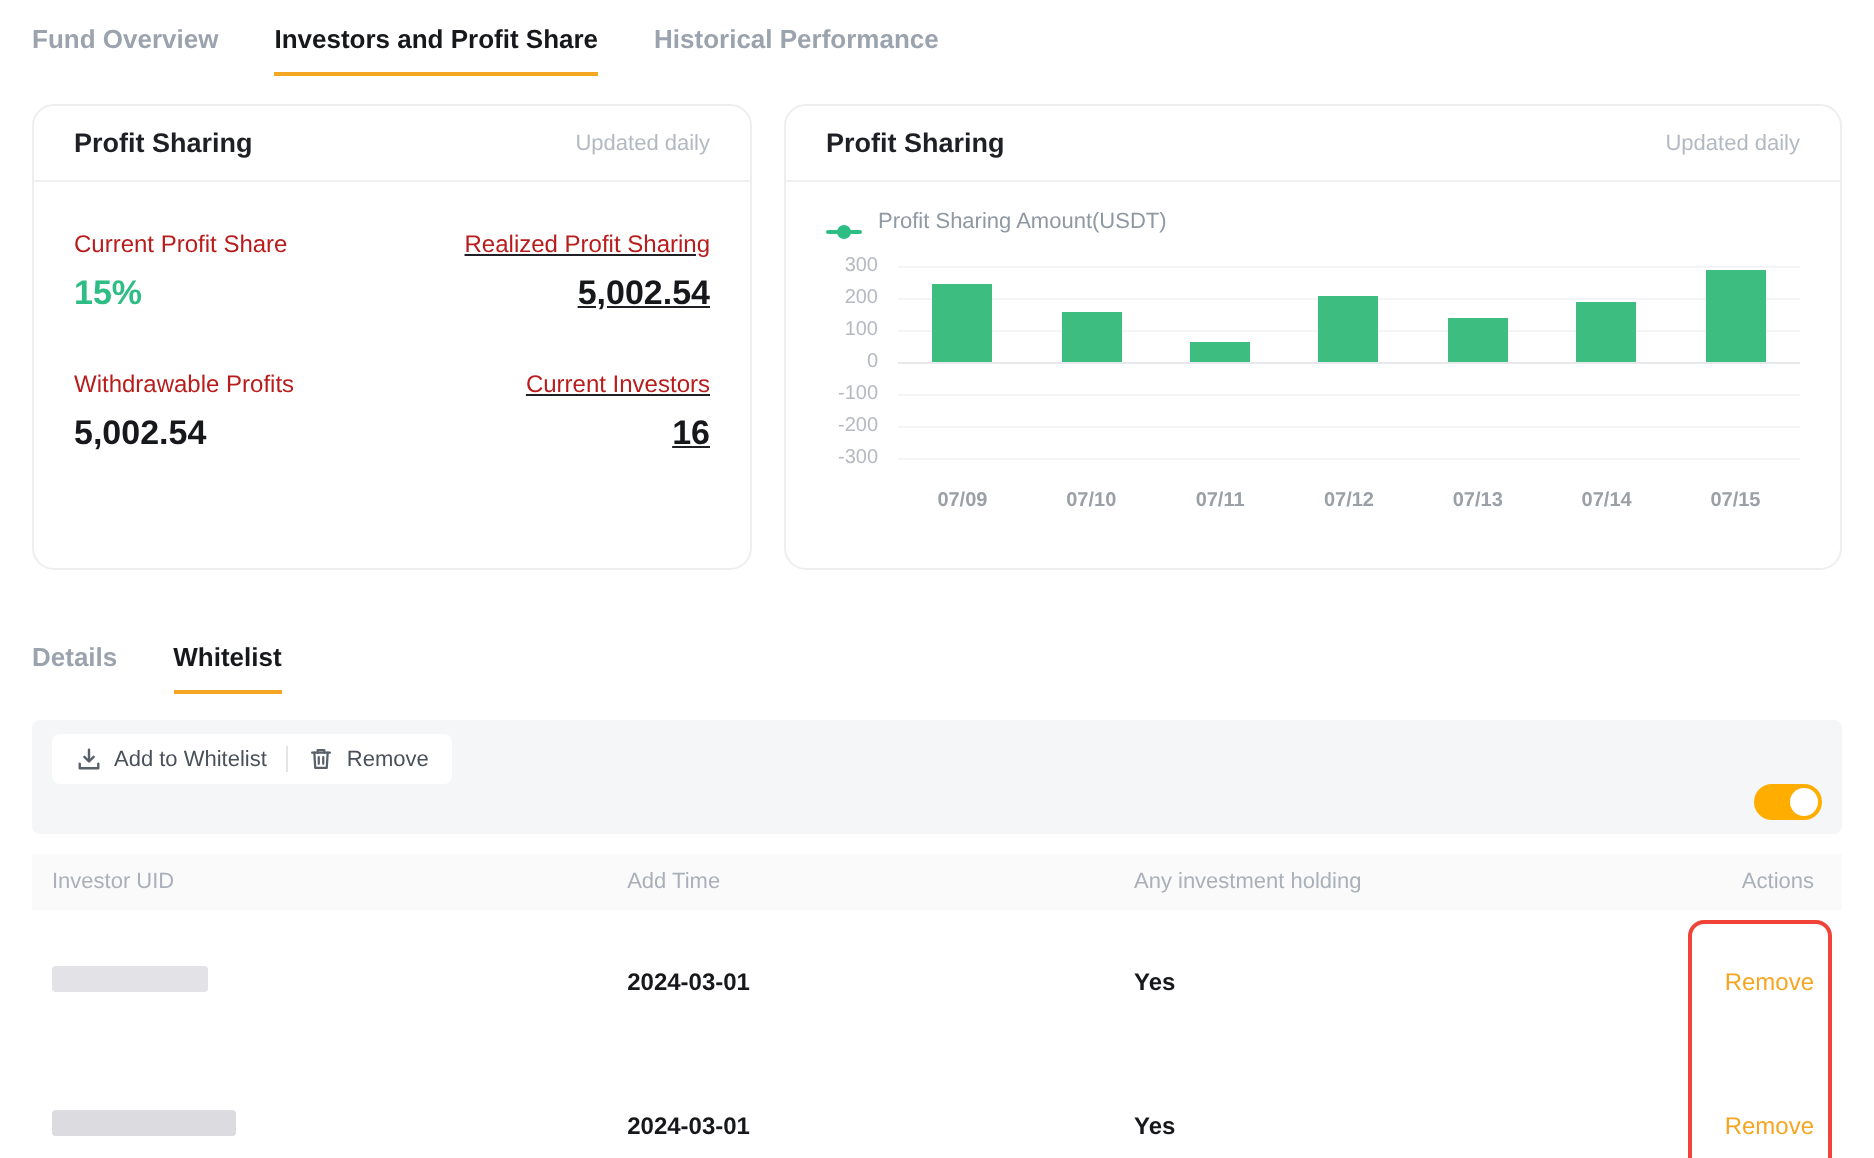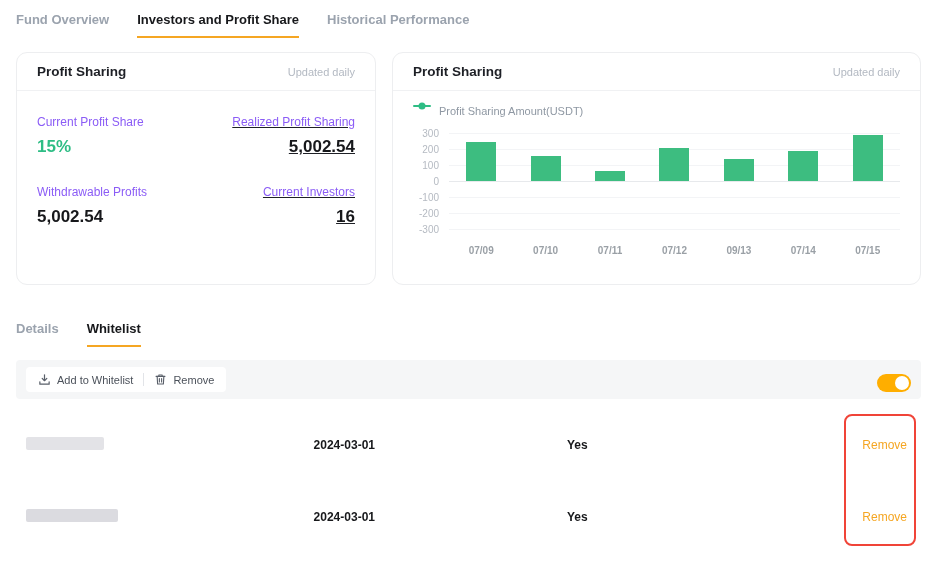--- a/index.html
+++ b/index.html
@@ -27,28 +27,28 @@
   .card{border:1px solid #EDEEF0;border-radius:11px;background:#fff;height:233px;}
   .stats-card{width:360px;flex:0 0 360px;}
   .chart-card{flex:1;}
   .card-header{display:flex;justify-content:space-between;align-items:center;
     padding:11px 20px;border-bottom:1px solid #F0F1F3;}
   .card-title{font-size:13.5px;font-weight:700;}
   .card-updated{font-size:11px;color:#B3B9C2;}
 
   
   .stats-body{padding:24px 20px;display:grid;grid-template-columns:1fr 1fr;row-gap:28px;}
-  .stat-label{font-size:12px;color:#8b5cf6;margin-bottom:8px;}
+  .stat-label{font-size:12px;color:#b91c1c;margin-bottom:8px;}
   .stat-value{font-size:17px;font-weight:700;color:#17181B;}
   .stat-value.green{color:var(--green);}
   .stat.right{text-align:right;text-decoration:underline;}
 
   
   .chart-body{padding:14px 20px 8px;}
-  .legend{display:flex;align-items:flex-start;gap:8px;font-size:11px;color:#8F98A3;margin-bottom:16px;}
+  .legend{display:flex;align-items:flex-end;gap:8px;font-size:11px;color:#8F98A3;margin-bottom:16px;}
   .legend-marker{position:relative;width:18px;height:2px;background:var(--green);border-radius:1px;}
   .legend-dot{position:absolute;left:50%;top:50%;transform:translate(-50%,-50%);
     width:7px;height:7px;border-radius:50%;background:var(--green);}
   .chart-main{display:flex;height:96px;}
   .y-axis{width:36px;position:relative;font-size:10px;color:#B5BAC2;}
   .ytick{position:absolute;right:10px;transform:translateY(-50%);}
   .plot{flex:1;position:relative;}
   .gridline{position:absolute;left:0;right:0;height:1px;background:#F3F4F6;}
   .gridline.zero{background:#E7E9EC;}
   .bars{position:absolute;left:0;right:0;top:0;bottom:0;display:flex;}
@@ -56,21 +56,21 @@
   .bar{position:absolute;left:50%;transform:translateX(-50%);width:30px;background:var(--bar);}
   .x-axis-row{display:flex;margin-top:16px;}
   .y-spacer{width:36px;}
   .x-axis{flex:1;display:flex;font-weight:bold;}
   .xtick{flex:1;text-align:center;font-size:10px;color:#9AA0A6;}
 
   
   .sub-tabs{margin-top:36px;}
 
   .toolbar{margin-top:13px;background:#F5F6F7;border-radius:4px;
-    padding:7px 10px;display:flex;align-items:flex-end;}
+    padding:7px 10px;display:flex;align-items:flex-start;flex-direction:column;}
   .tool-chip{display:flex;align-items:center;background:#fff;border-radius:4px;padding:0 2px;}
   .tool-btn{display:flex;align-items:center;gap:6px;background:none;border:none;
     padding:6px 10px;font-size:11px;color:#4B515A;font-family:inherit;cursor:pointer;}
   .tool-icon{display:flex;align-items:center;}
   .tool-divider{width:1px;height:13px;background:#E2E4E8;}
   .toggle{margin-left:auto;position:relative;width:34px;height:18px;border-radius:9px;
     background:var(--toggle);cursor:pointer;}
   .knob{position:absolute;top:2px;right:2px;width:14px;height:14px;border-radius:50%;background:#fff;}
 
   
@@ -184,21 +184,21 @@
               </div>
           </div>
         </div>
         <div class="x-axis-row">
           <div class="y-spacer"></div>
           <div class="x-axis">
               <div class="xtick">07/09</div>
               <div class="xtick">07/10</div>
               <div class="xtick">07/11</div>
               <div class="xtick">07/12</div>
-              <div class="xtick">09/13</div>
+              <div class="xtick">07/13</div>
               <div class="xtick">07/14</div>
               <div class="xtick">07/15</div>
             </div>
         </div>
       </div>
     </div>
   </div>
 
   <div class="tabs sub-tabs">
     <div class="tab">Details</div>
@@ -229,20 +229,26 @@
         </span>
         <span>Remove</span>
       </button>
     </div>
     <span class="toggle">
         <span class="knob"></span>
       </span>
   </div>
 
   <div class="table">
+    <div class="thead">
+      <div class="th col-uid">Investor UID</div>
+      <div class="th col-time">Add Time</div>
+      <div class="th col-holding">Any investment holding</div>
+      <div class="th col-actions">Actions</div>
+    </div>
     <div class="tbody">
       <div class="trow">
         <div class="td col-uid"><span class="redacted r1"></span></div>
         <div class="td col-time">2024-03-01</div>
         <div class="td col-holding">Yes</div>
         <div class="td col-actions"><a class="remove-link">Remove</a></div>
       </div>
       <div class="trow">
         <div class="td col-uid"><span class="redacted r2"></span></div>
         <div class="td col-time">2024-03-01</div>

